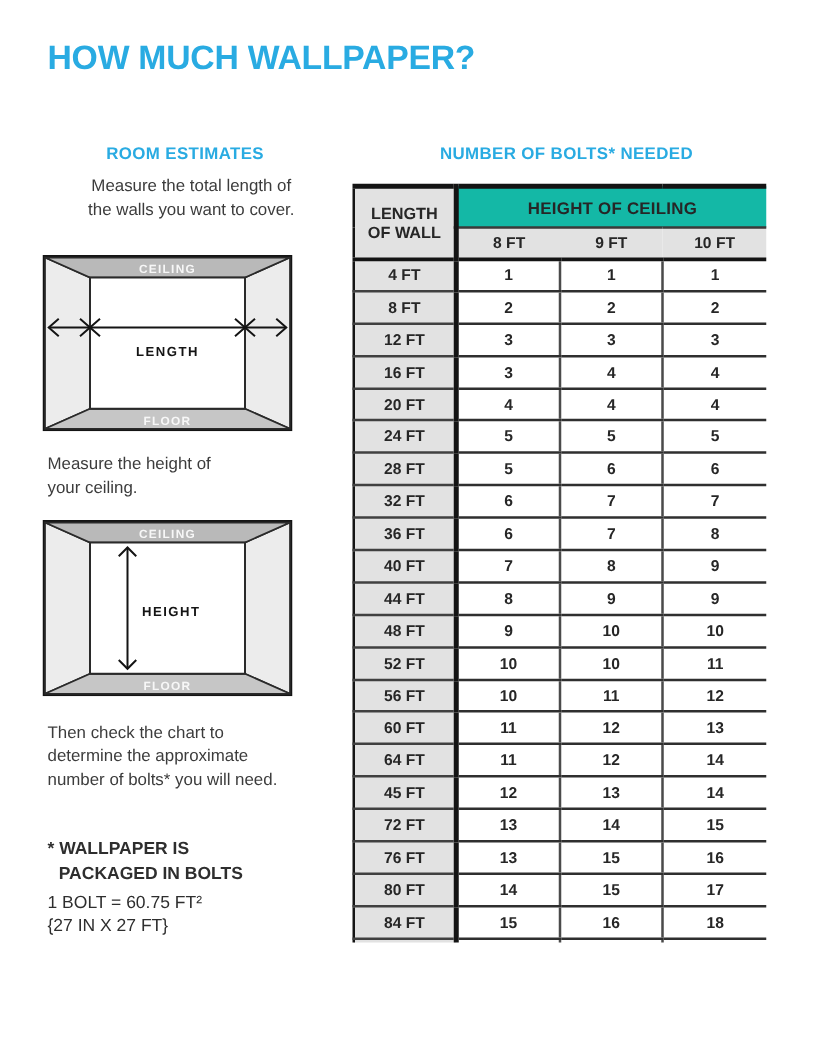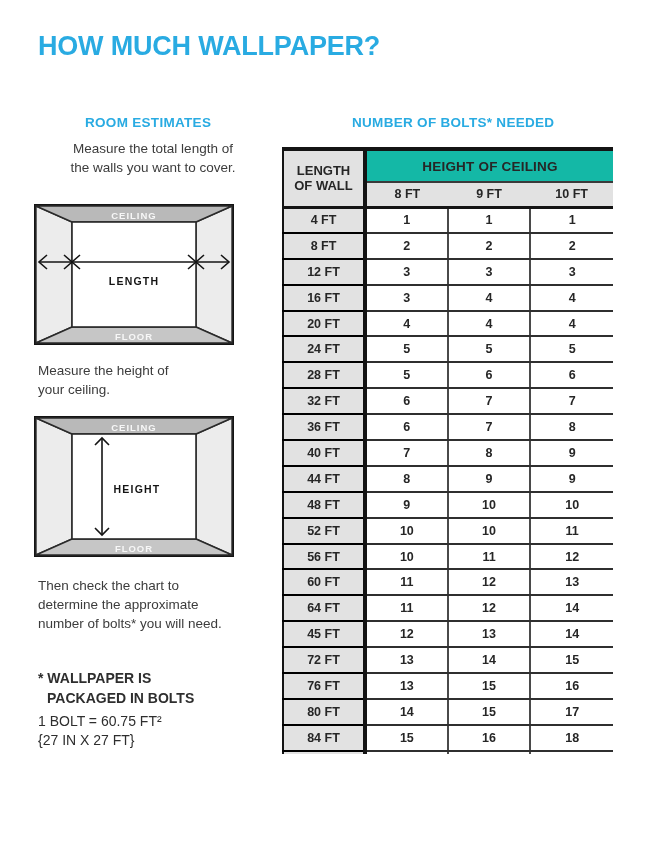--- a/index.html
+++ b/index.html
@@ -71,21 +71,21 @@
   }
   tr.subhead th {
     height:25px; background:#e2e2e2;
     border-bottom:3px solid #141414;
     font-size:12.5px;
   }
   tbody tr { height:25.9px; }
   tbody th {
     background:#e2e2e2; font-size:12.5px;
     border-left:2px solid #141414; border-right:4px solid #141414;
-    border-bottom:2px solid #000000;
+    border-bottom:2px solid #404040;
   }
   tbody td {
     background:#ffffff; font-size:12.5px;
     border-left:2px solid #4a4a4a;
     border-bottom:2px solid #2f2f2f;
   }
 </style>
 </head>
 <body>
 

